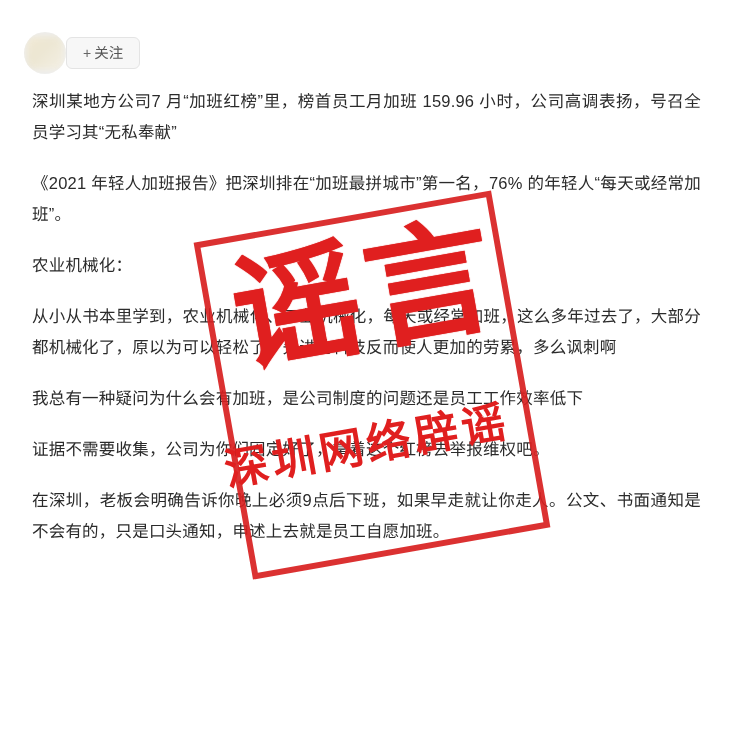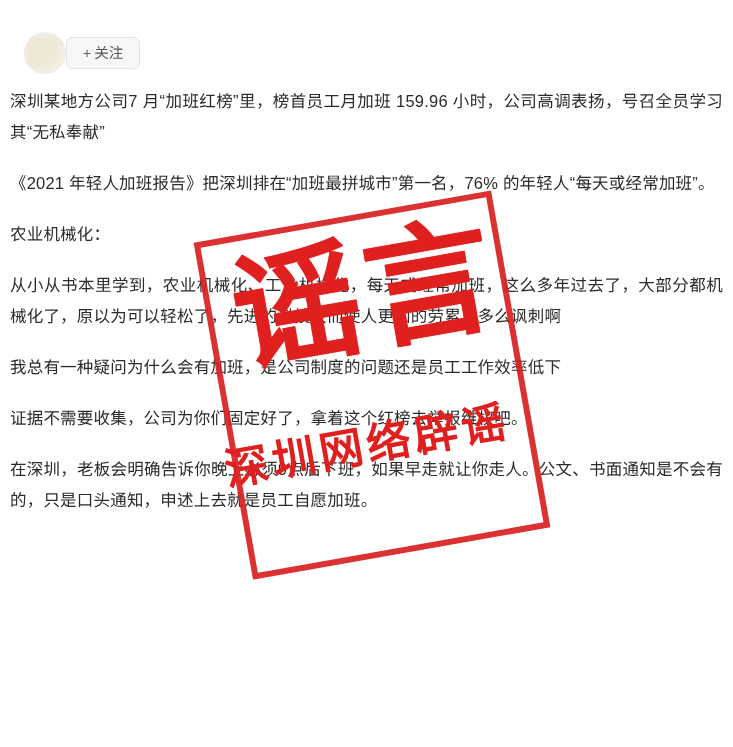--- a/index.html
+++ b/index.html
@@ -88,21 +88,21 @@
     white-space: nowrap;
   }
   .follow-button .plus-icon {
     font-size: 14px;
     line-height: 14px;
     color: #666666;
   }
 
   
   .post-body {
-    padding: 0 10px;
+    padding: 0 32px;
     box-sizing: border-box;
   }
   .para {
     font-size: 16.5px;
     line-height: 31px;
     color: #2b2b2b;
     margin: 0 0 20px 0;
     letter-spacing: 0.2px;
     text-align: justify;
   }

